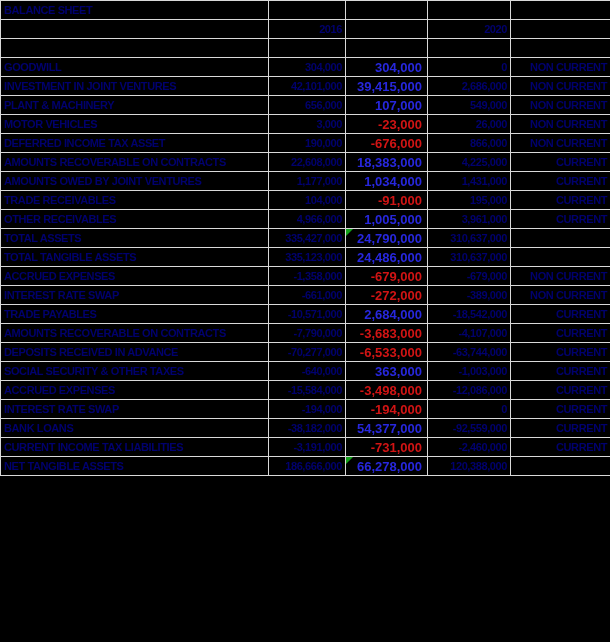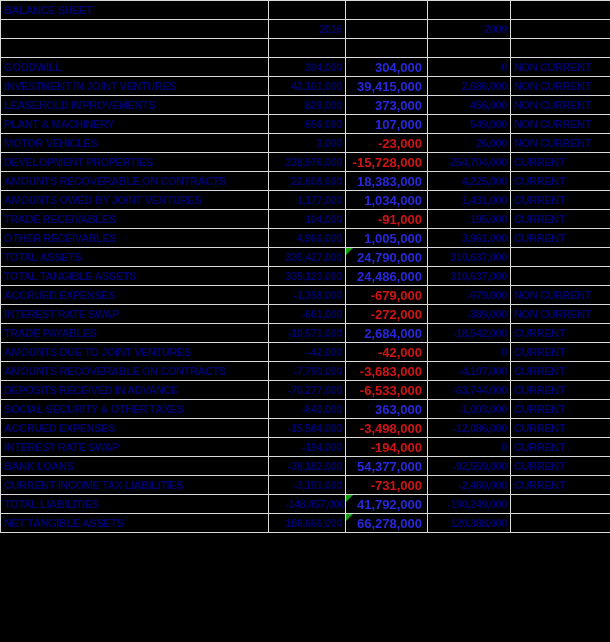--- a/index.html
+++ b/index.html
@@ -31,21 +31,21 @@
   td.label{text-align:left;}
   td.num{text-align:right;padding-left:16px;}
   td.delta{
     text-align:right;
     font-size:13px;
     padding-right:5px;
     letter-spacing:0;
   }
   td.delta.pos{color:var(--pos);}
   td.delta.neg{color:var(--neg);}
-  td.cat{text-align:left;}
+  td.cat{text-align:right;}
   .flag{
     position:absolute;top:0;left:0;width:0;height:0;
     border-top:7px solid var(--green);
     border-right:7px solid transparent;
   }
 </style>
 </head>
 <body>
 
 <div class="sheet">
@@ -62,21 +62,21 @@
         <td class="label">BALANCE SHEET</td>
         <td></td>
         <td></td>
         <td></td>
         <td></td>
       </tr>
       <tr>
         <td></td>
         <td class="num">2016</td>
         <td></td>
-        <td class="num">2009</td>
+        <td class="num">2020</td>
         <td></td>
       </tr>
       <tr>
         <td></td>
         <td></td>
         <td></td>
         <td></td>
         <td></td>
       </tr>
     <tr>
@@ -87,46 +87,39 @@
     <td class="cat">NON CURRENT</td>
   </tr>
         <tr>
     <td class="label">INVESTMENT IN JOINT VENTURES</td>
     <td class="num">42,101,000</td>
     <td class="delta pos">39,415,000</td>
     <td class="num">2,686,000</td>
     <td class="cat">NON CURRENT</td>
   </tr>
         <tr>
-    <td class="label">LEASEHOLD IMPROVEMENTS</td>
-    <td class="num">829,000</td>
-    <td class="delta pos">373,000</td>
-    <td class="num">456,000</td>
-    <td class="cat">NON CURRENT</td>
-  </tr>
-        <tr>
     <td class="label">PLANT &amp; MACHINERY</td>
     <td class="num">656,000</td>
     <td class="delta pos">107,000</td>
     <td class="num">549,000</td>
     <td class="cat">NON CURRENT</td>
   </tr>
         <tr>
     <td class="label">MOTOR VEHICLES</td>
     <td class="num">3,000</td>
     <td class="delta neg">-23,000</td>
     <td class="num">26,000</td>
     <td class="cat">NON CURRENT</td>
   </tr>
         <tr>
-    <td class="label">DEVELOPMENT PROPERTIES</td>
-    <td class="num">238,976,000</td>
-    <td class="delta neg">-15,728,000</td>
-    <td class="num">254,704,000</td>
-    <td class="cat">CURRENT</td>
+    <td class="label">DEFERRED INCOME TAX ASSET</td>
+    <td class="num">190,000</td>
+    <td class="delta neg">-676,000</td>
+    <td class="num">866,000</td>
+    <td class="cat">NON CURRENT</td>
   </tr>
         <tr>
     <td class="label">AMOUNTS RECOVERABLE ON CONTRACTS</td>
     <td class="num">22,608,000</td>
     <td class="delta pos">18,383,000</td>
     <td class="num">4,225,000</td>
     <td class="cat">CURRENT</td>
   </tr>
         <tr>
     <td class="label">AMOUNTS OWED BY JOINT VENTURES</td>
@@ -178,27 +171,20 @@
     <td class="cat">NON CURRENT</td>
   </tr>
         <tr>
     <td class="label">TRADE PAYABLES</td>
     <td class="num">-10,571,000</td>
     <td class="delta pos">2,684,000</td>
     <td class="num">-18,542,000</td>
     <td class="cat">CURRENT</td>
   </tr>
         <tr>
-    <td class="label">AMOUNTS DUE TO JOINT VENTURES</td>
-    <td class="num">-42,000</td>
-    <td class="delta neg">-42,000</td>
-    <td class="num">0</td>
-    <td class="cat">CURRENT</td>
-  </tr>
-        <tr>
     <td class="label">AMOUNTS RECOVERABLE ON CONTRACTS</td>
     <td class="num">-7,790,000</td>
     <td class="delta neg">-3,683,000</td>
     <td class="num">-4,107,000</td>
     <td class="cat">CURRENT</td>
   </tr>
         <tr>
     <td class="label">DEPOSITS RECEIVED IN ADVANCE</td>
     <td class="num">-70,277,000</td>
     <td class="delta neg">-6,533,000</td>
@@ -232,27 +218,20 @@
     <td class="delta pos">54,377,000</td>
     <td class="num">-92,559,000</td>
     <td class="cat">CURRENT</td>
   </tr>
         <tr>
     <td class="label">CURRENT INCOME TAX LIABILITIES</td>
     <td class="num">-3,191,000</td>
     <td class="delta neg">-731,000</td>
     <td class="num">-2,460,000</td>
     <td class="cat">CURRENT</td>
-  </tr>
-        <tr>
-    <td class="label">TOTAL LIABILITIES</td>
-    <td class="num">-148,457,000</td>
-    <td class="delta pos">41,792,000<span class="flag"></span></td>
-    <td class="num">-190,249,000</td>
-    <td class="cat"></td>
   </tr>
         <tr>
     <td class="label">NET TANGIBLE ASSETS</td>
     <td class="num">186,666,000</td>
     <td class="delta pos">66,278,000<span class="flag"></span></td>
     <td class="num">120,388,000</td>
     <td class="cat"></td>
   </tr>
       </tbody>
   </table>

